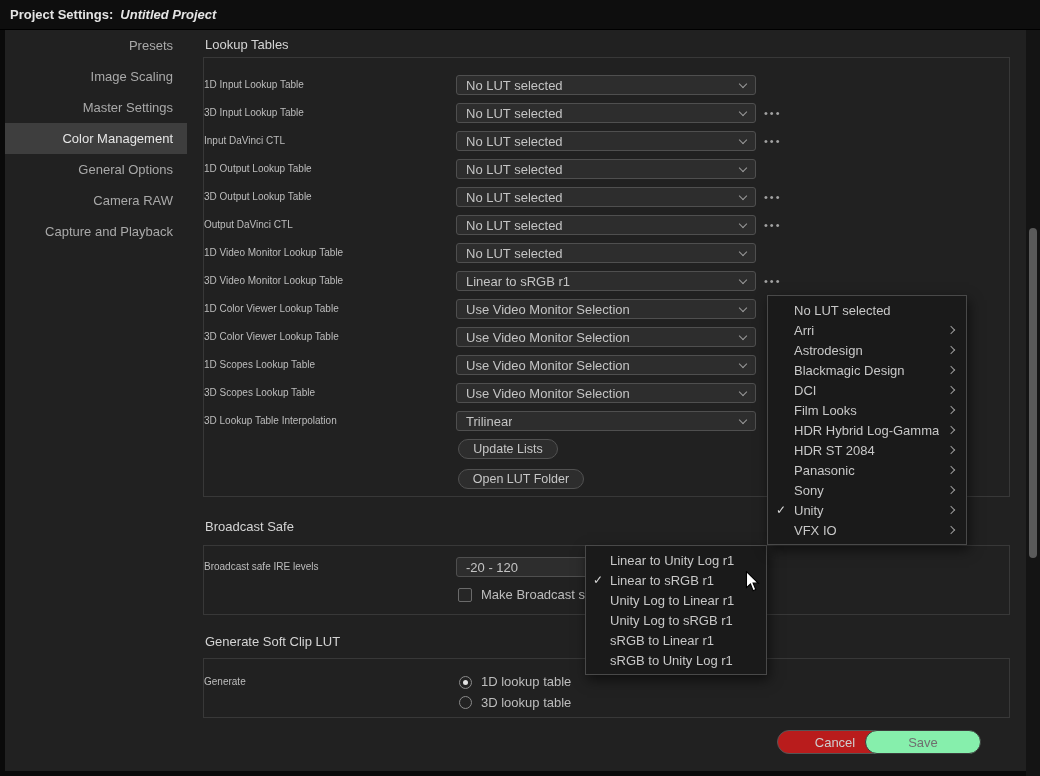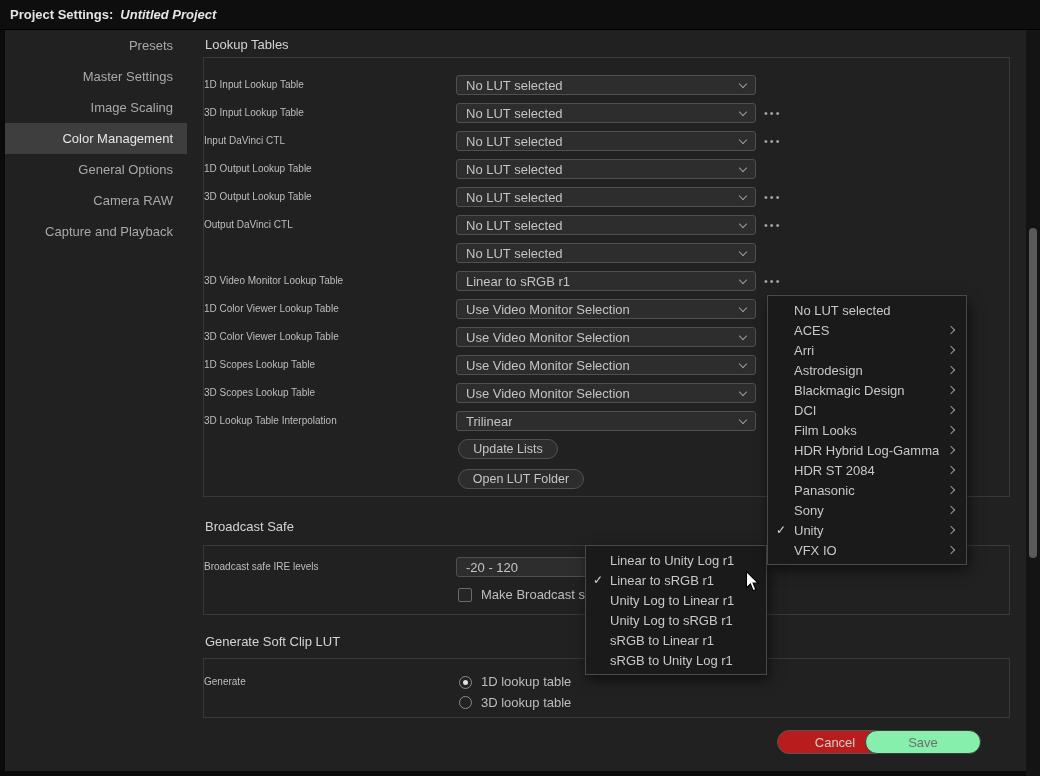--- a/index.html
+++ b/index.html
@@ -97,22 +97,22 @@
 
 <div class="titlebar">
   <span>Project Settings:</span>
   <span class="project">Untitled Project</span>
 </div>
 
 <div class="content">
 
   <div class="sidebar">
       <div class="side-item"><span>Presets</span></div>
+      <div class="side-item"><span>Image Scaling</span></div>
       <div class="side-item"><span>Master Settings</span></div>
-      <div class="side-item"><span>Image Scaling</span></div>
       <div class="side-item selected"><span>Color Management</span></div>
       <div class="side-item"><span>General Options</span></div>
       <div class="side-item"><span>Camera RAW</span></div>
       <div class="side-item"><span>Capture and Playback</span></div>
     </div>
 
   <div class="section-title" style="top:7px;">Lookup Tables</div>
 
   <div class="panel" id="lookup-panel">
     <div class="pill-btn" id="update-lists">Update Lists</div>
@@ -157,20 +157,21 @@
       </div>
       <div class="lut-row" style="top: 157px;">
         <div class="row-label">Output DaVinci CTL</div>
         <div class="dropdown">
           <span class="dd-text">No LUT selected</span>
           <span class="chev chev-down"></span>
         </div>
         <div class="more-btn">•••</div>
       </div>
       <div class="lut-row" style="top: 185px;">
+        <div class="row-label">1D Video Monitor Lookup Table</div>
         <div class="dropdown">
           <span class="dd-text">No LUT selected</span>
           <span class="chev chev-down"></span>
         </div>
       </div>
       <div class="lut-row" style="top: 213px;">
         <div class="row-label">3D Video Monitor Lookup Table</div>
         <div class="dropdown">
           <span class="dd-text">Linear to sRGB r1</span>
           <span class="chev chev-down"></span>
@@ -264,24 +265,20 @@
       </div>
       <div class="menu-item">
         <span class="mi-label">sRGB to Unity Log r1</span>
       </div>
     </div>
   <div class="menu" id="lut-menu">
       <div class="menu-item">
         <span class="mi-label">No LUT selected</span>
       </div>
       <div class="menu-item">
-        <span class="mi-label">ACES</span>
-        <span class="chev chev-right"></span>
-      </div>
-      <div class="menu-item">
         <span class="mi-label">Arri</span>
         <span class="chev chev-right"></span>
       </div>
       <div class="menu-item">
         <span class="mi-label">Astrodesign</span>
         <span class="chev chev-right"></span>
       </div>
       <div class="menu-item">
         <span class="mi-label">Blackmagic Design</span>
         <span class="chev chev-right"></span>

